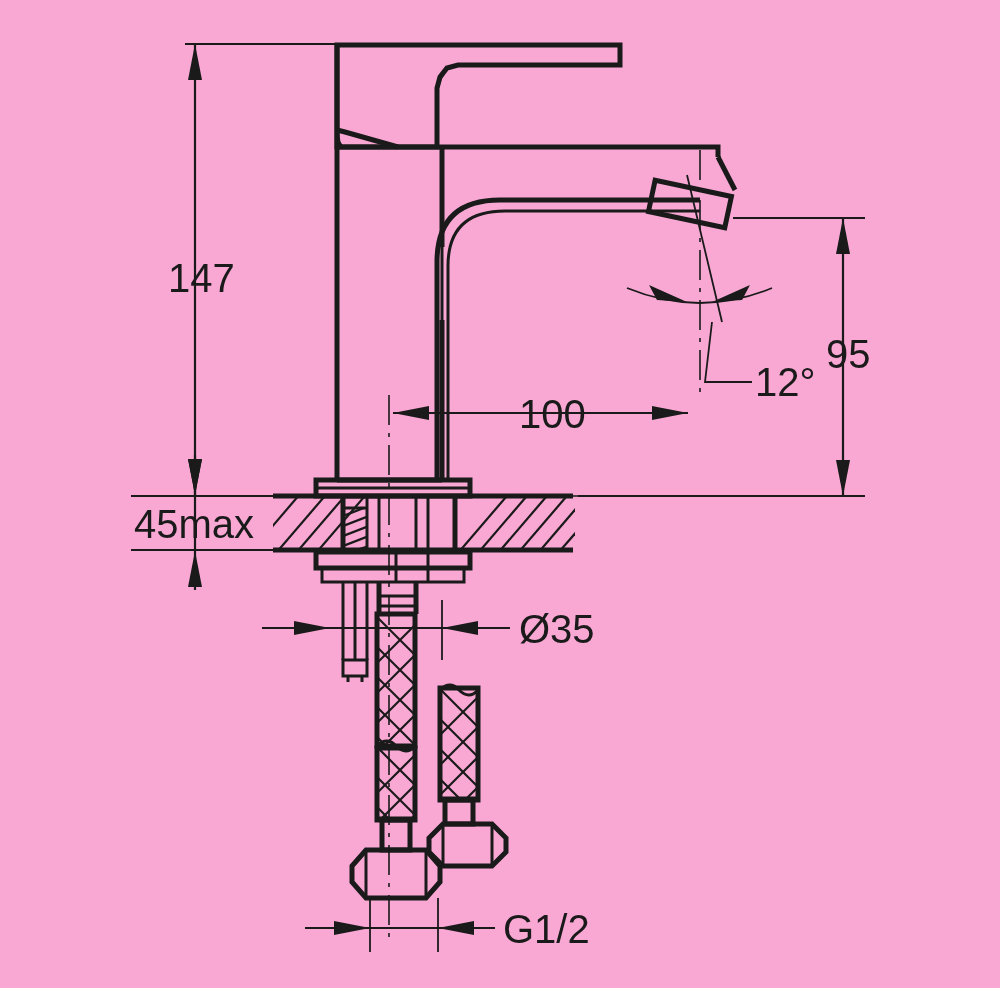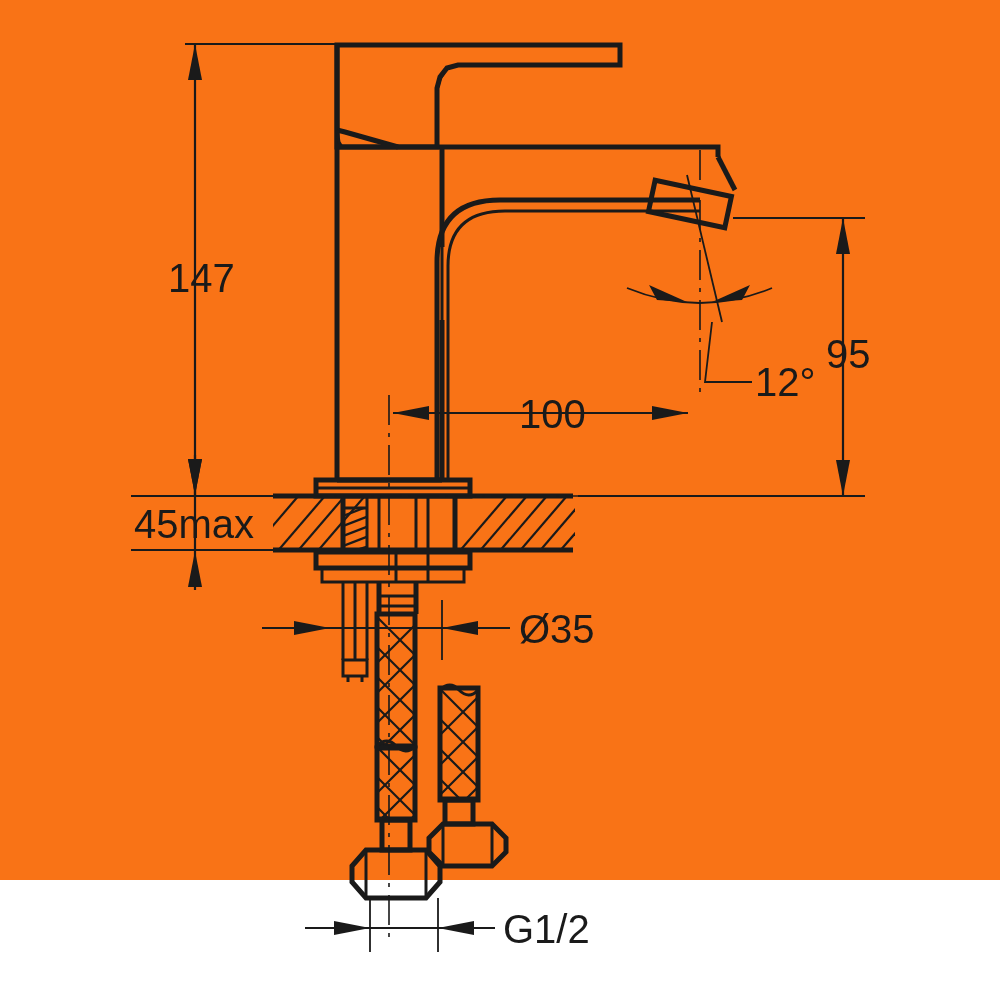--- a/index.html
+++ b/index.html
@@ -9,22 +9,22 @@
   }
   body {
     width: 1000px;
     height: 1000px;
     font-family: "Liberation Sans", sans-serif;
     overflow: hidden;
   }
   #drawing-root {
     position: relative;
     width: 1000px;
-    height: 880px;
-    background: #f97316;
+    height: 988px;
+    background: #f9a8d4;
   }
   svg.canvas {
     display: block;
     width: 1000px;
     height: 1000px;
   }
   .dim-text {
     font-family: "Liberation Sans", sans-serif;
     font-size: 40px;
     fill: #1a1a1a;

